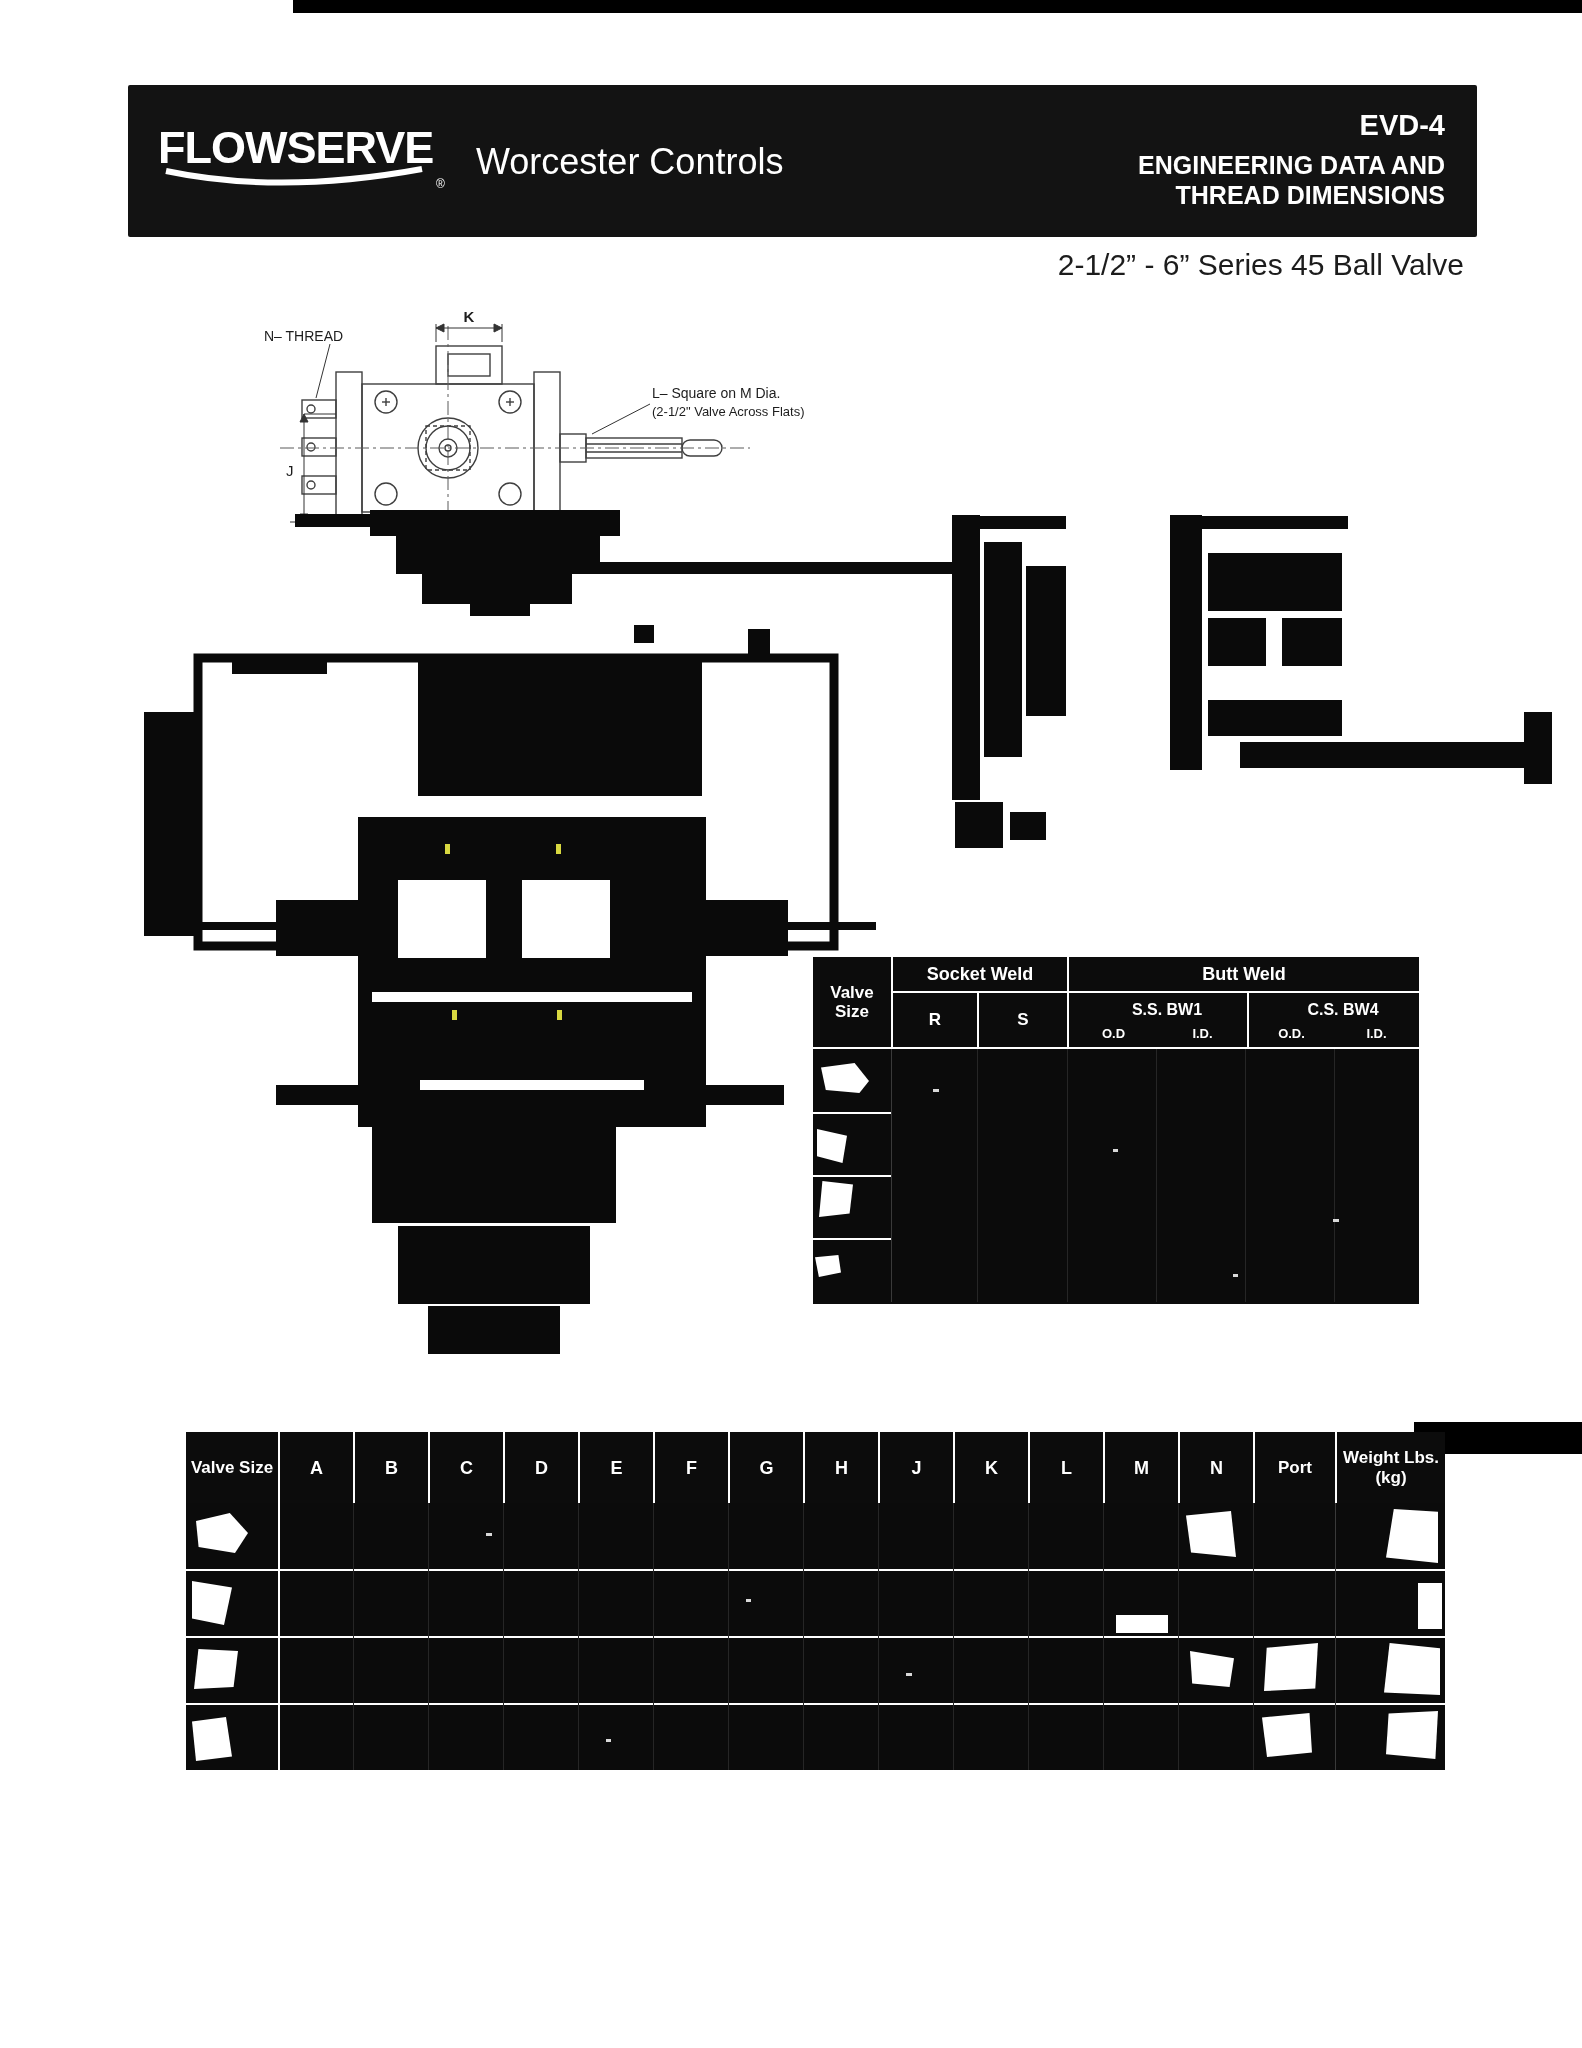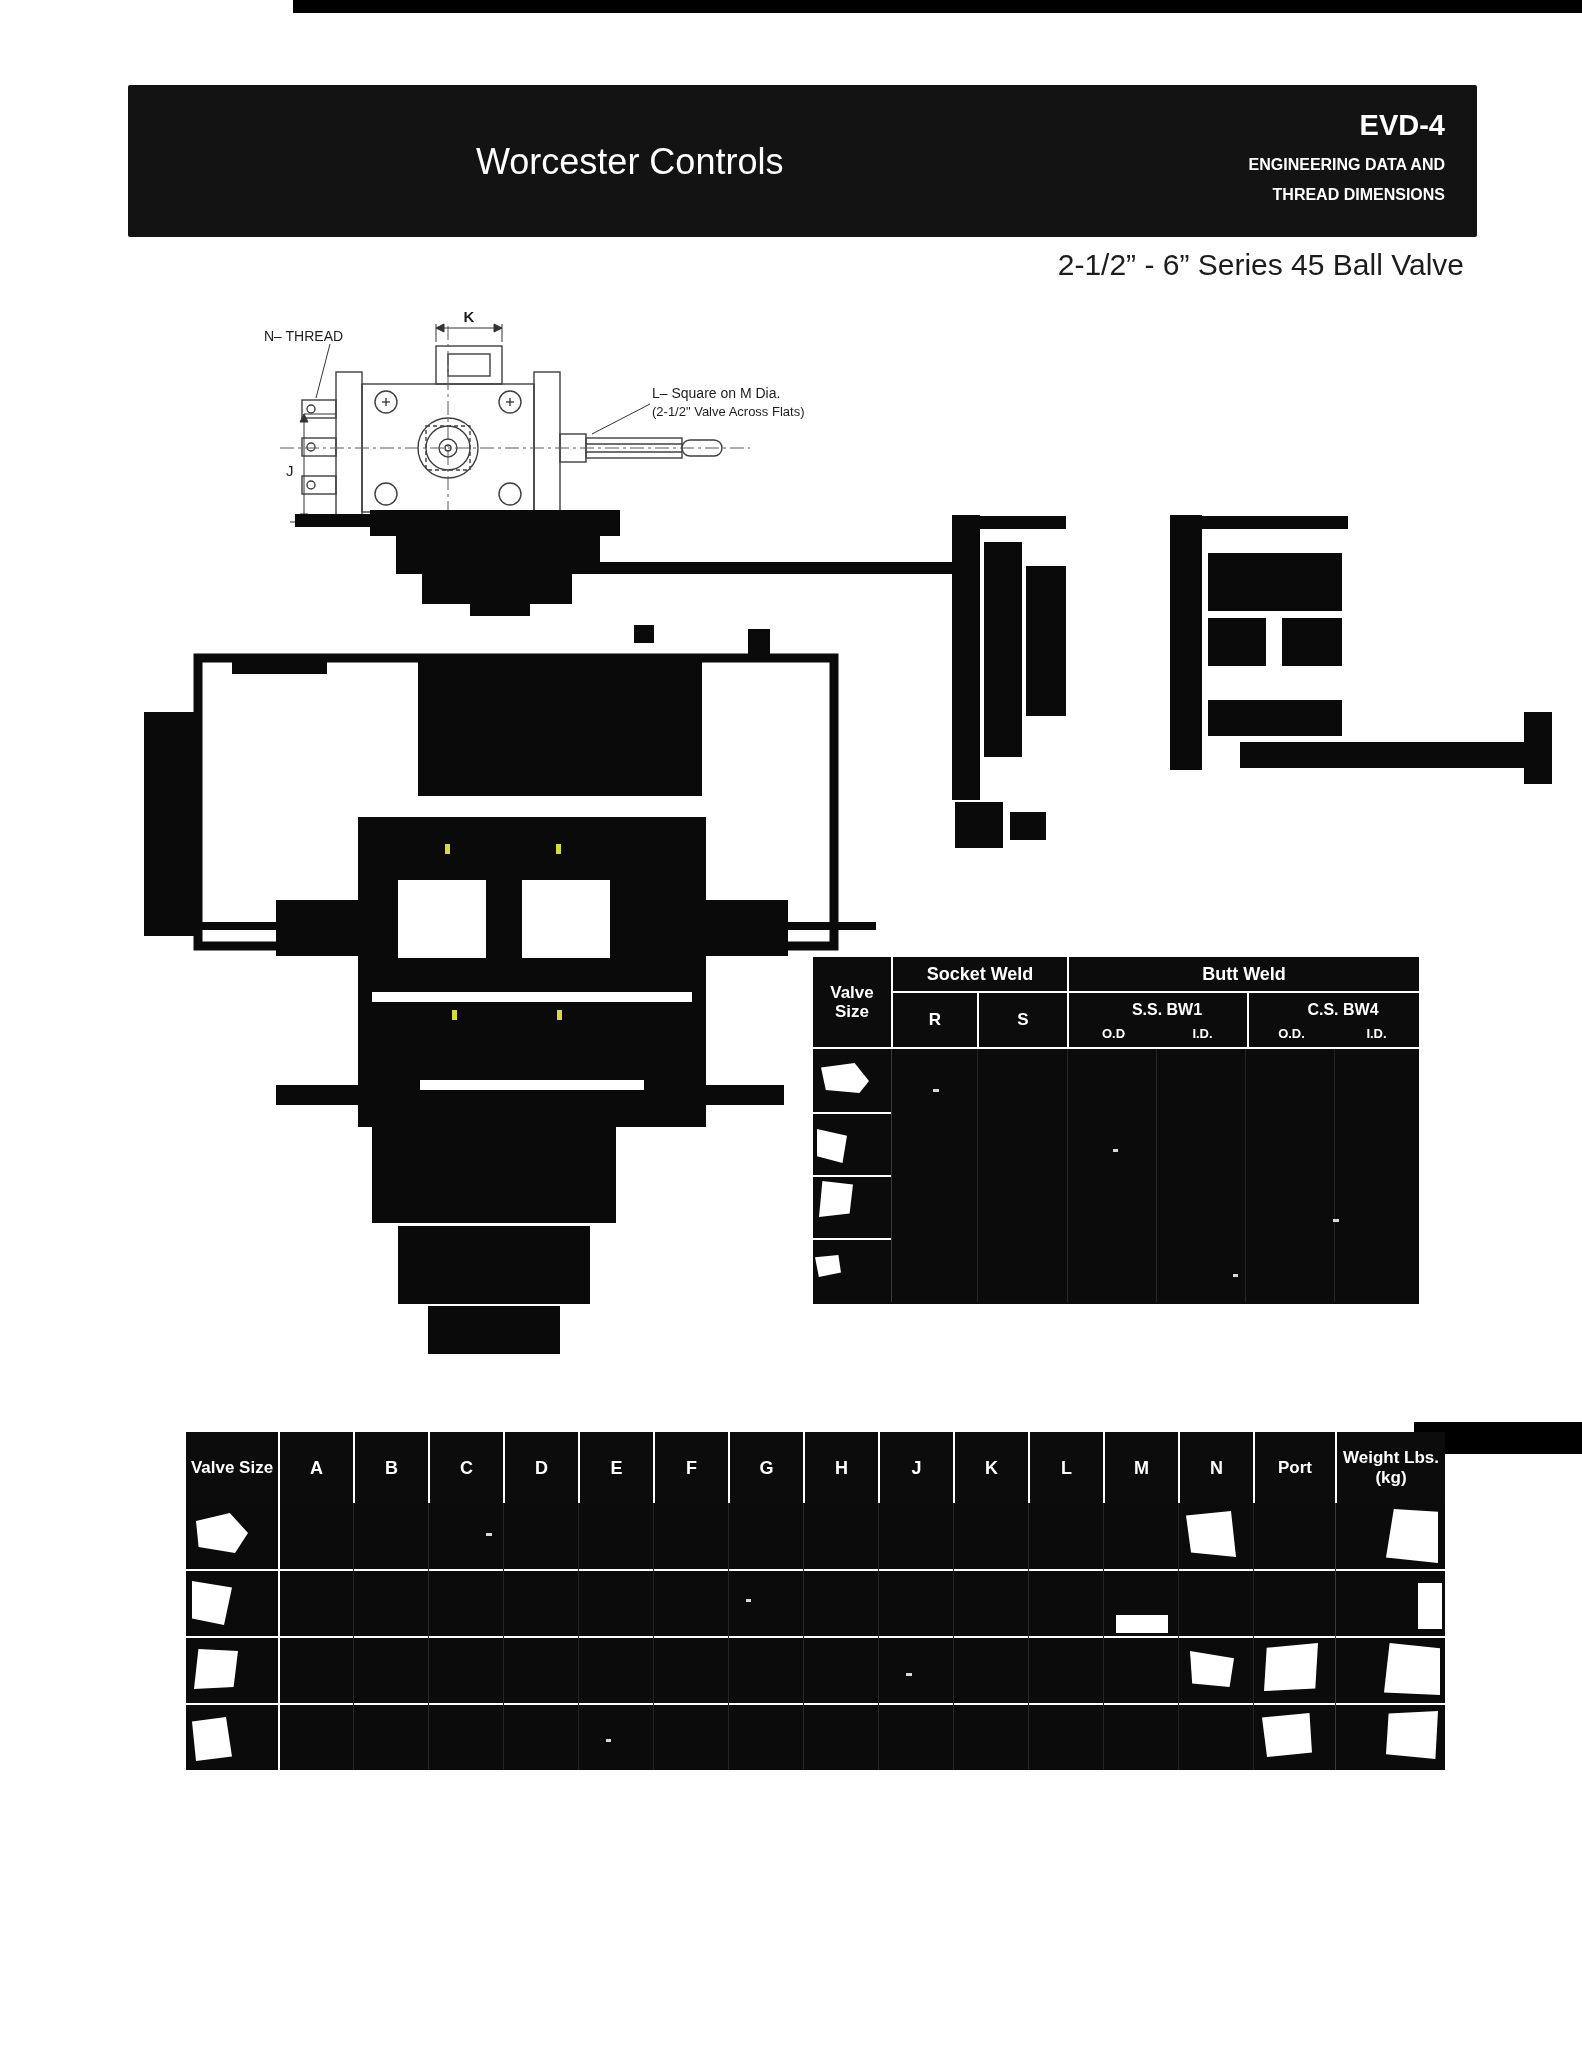--- a/index.html
+++ b/index.html
@@ -21,21 +21,21 @@
     line-height:46px; white-space:nowrap;
   }
   .logo-swoosh { position:absolute; left:2px; top:40px; }
   .logo-reg { position:absolute; left:278px; top:52px; color:#fff; font-size:12px; }
   .division {
     position:absolute; left:348px; top:56px; color:#fff;
     font-size:36px; font-weight:400; white-space:nowrap;
   }
   .header-right { position:absolute; right:32px; top:24px; text-align:right; color:#fff; }
   .doc-code { font-size:29px; font-weight:bold; margin-bottom:8px; }
-  .doc-title { font-size:16px; font-weight:bold; line-height:30px; }
+  .doc-title { font-size:25px; font-weight:bold; line-height:30px; }
 
   .subtitle {
     position:absolute; right:118px; top:248px; font-size:30px;
     color:#1c1c1c; font-weight:500; white-space:nowrap;
   }
 
   
   .top-drawing { position:absolute; left:250px; top:310px; }
   .blob-svg { position:absolute; left:140px; top:505px; pointer-events:none; }
 
@@ -87,20 +87,27 @@
 </style>
 </head>
 <body>
 
 <div class="page">
 
   <div class="artifact" style="left:293px; top:0; width:1289px; height:13px;"></div>
   <div class="artifact" style="left:1414px; top:1422px; width:168px; height:32px;"></div>
 
   <div class="header-bar">
+    <div class="logo-block">
+      <div class="logo-text">FLOWSERVE</div>
+      <svg class="logo-swoosh" width="280" height="28" viewBox="0 0 280 28">
+        <path d="M6 6 Q 120 30 262 4" stroke="#ffffff" stroke-width="6" fill="none"></path>
+      </svg>
+      <div class="logo-reg">®</div>
+    </div>
     <div class="division">Worcester Controls</div>
     <div class="header-right">
       <div class="doc-code">EVD-4</div>
       <div class="doc-title">ENGINEERING DATA AND</div>
       <div class="doc-title">THREAD DIMENSIONS</div>
     </div>
   </div>
 
   <div class="subtitle">2-1/2” - 6” Series 45 Ball Valve</div>
 

